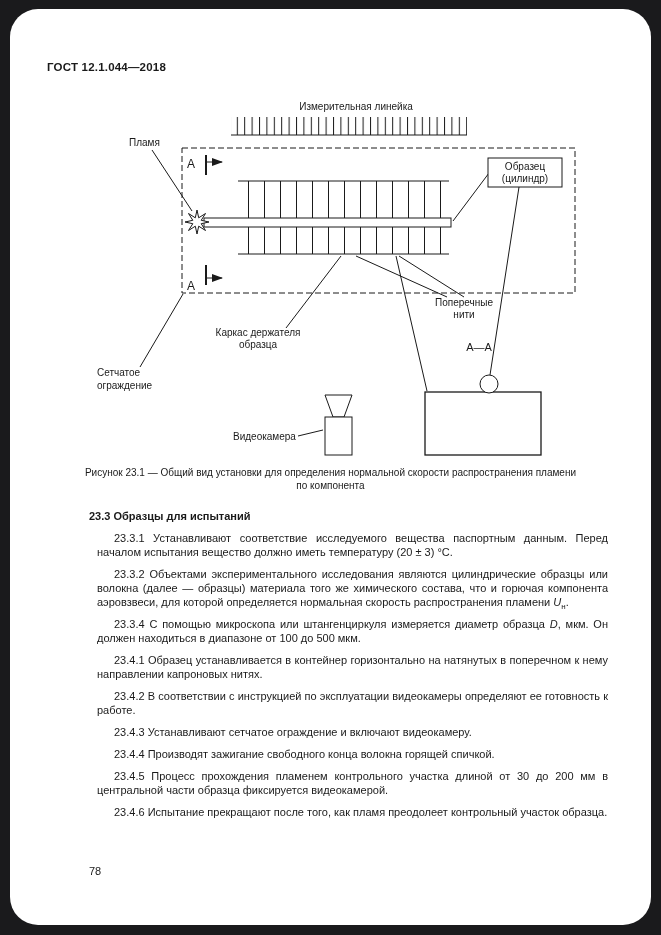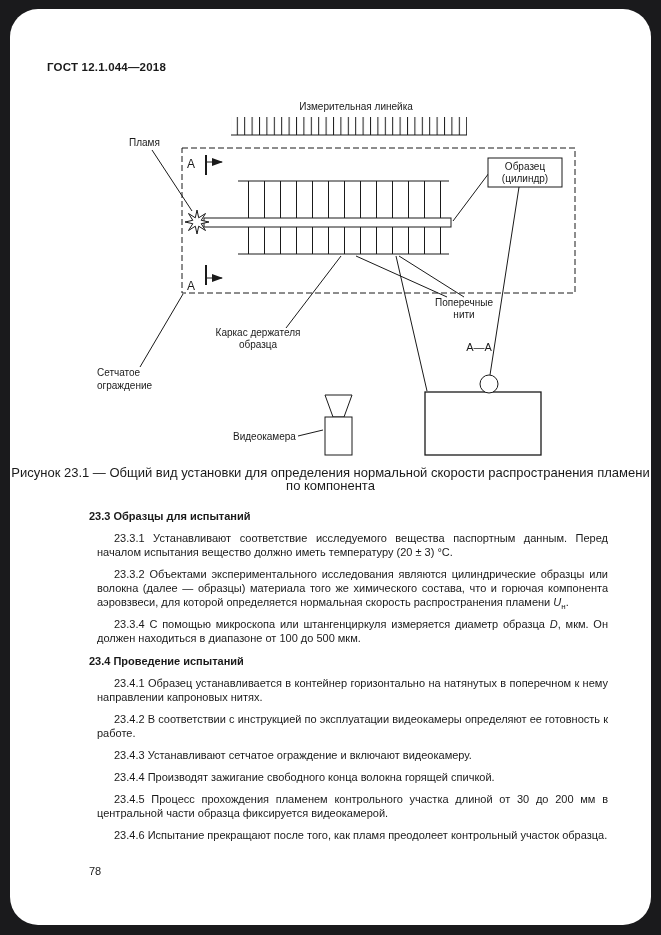--- a/index.html
+++ b/index.html
@@ -18,21 +18,21 @@
     border-radius:28px;
   }
   .doc-header {
     position:absolute; left:37px; top:52px;
     font-size:11.5px; font-weight:bold;
     letter-spacing:0.2px;
   }
   .diagram { position:absolute; left:0; top:77px; }
   .caption {
     position:absolute; top:457px; left:0; width:641px;
-    text-align:center; font-size:13px; line-height:13px;
+    text-align:center; font-size:10px; line-height:13px;
   }
   .body-text {
     position:absolute; top:491px; left:79px; width:527px;
     font-size:11px; line-height:14px; text-align:justify;
   }
   .body-text h3 { font-size:11px; margin:9px 0 4px 0; }
   .body-text p { margin:8px; text-indent:17px; }
   .body-text sub { line-height:0; font-size:8px; }
   .pagenum {
     position:absolute; left:79px; top:856px;
@@ -123,21 +123,20 @@
     <div>Рисунок 23.1 — Общий вид установки для определения нормальной скорости распространения пламени</div>
     <div>по компонента</div>
   </div>
 
   <div class="body-text">
     <h3>23.3 Образцы для испытаний</h3>
     <p>23.3.1 Устанавливают соответствие исследуемого вещества паспортным данным. Перед началом испытания вещество должно иметь температуру (20 ± 3) °С.</p>
     <p><span>23.3.2 Объектами экспериментального исследования являются цилиндрические образцы или волокна (далее — образцы) материала того же химического состава, что и горючая компонента аэровзвеси, для которой определяется нормальная скорость распространения пламени </span><i>U</i><sub>н</sub><span>.</span></p>
     <p><span>23.3.4 С помощью микроскопа или штангенциркуля измеряется диаметр образца </span><i>D</i><span>, мкм. Он должен находиться в диапазоне от 100 до 500 мкм.</span></p>
 
-    <h3>23.4 Проведение испытаний</h3>
     <p>23.4.1 Образец устанавливается в контейнер горизонтально на натянутых в поперечном к нему направлении капроновых нитях.</p>
     <p>23.4.2 В соответствии с инструкцией по эксплуатации видеокамеры определяют ее готовность к работе.</p>
     <p>23.4.3 Устанавливают сетчатое ограждение и включают видеокамеру.</p>
     <p>23.4.4 Производят зажигание свободного конца волокна горящей спичкой.</p>
     <p>23.4.5 Процесс прохождения пламенем контрольного участка длиной от 30 до 200 мм в центральной части образца фиксируется видеокамерой.</p>
     <p>23.4.6 Испытание прекращают после того, как пламя преодолеет контрольный участок образца.</p>
   </div>
 
   <div class="pagenum">78</div>
 

